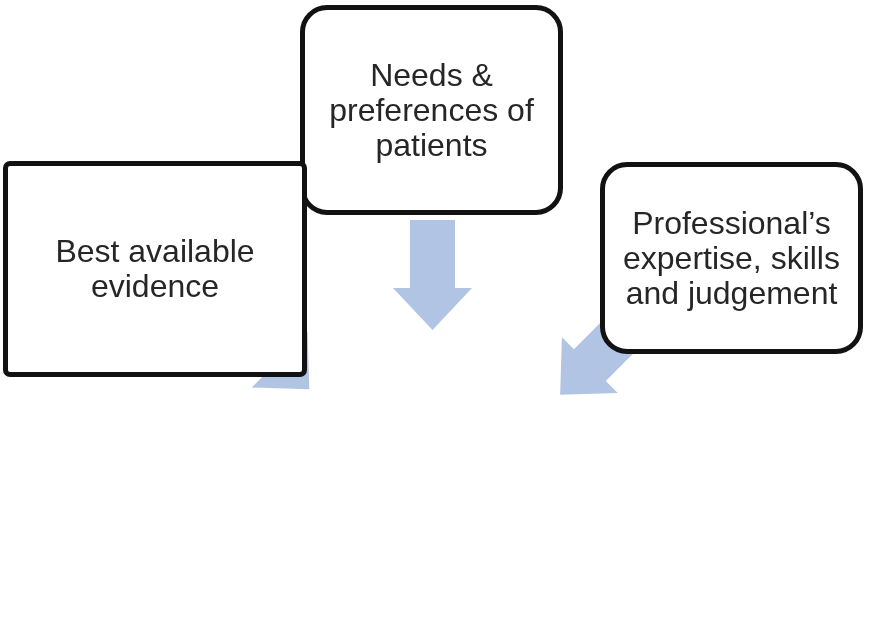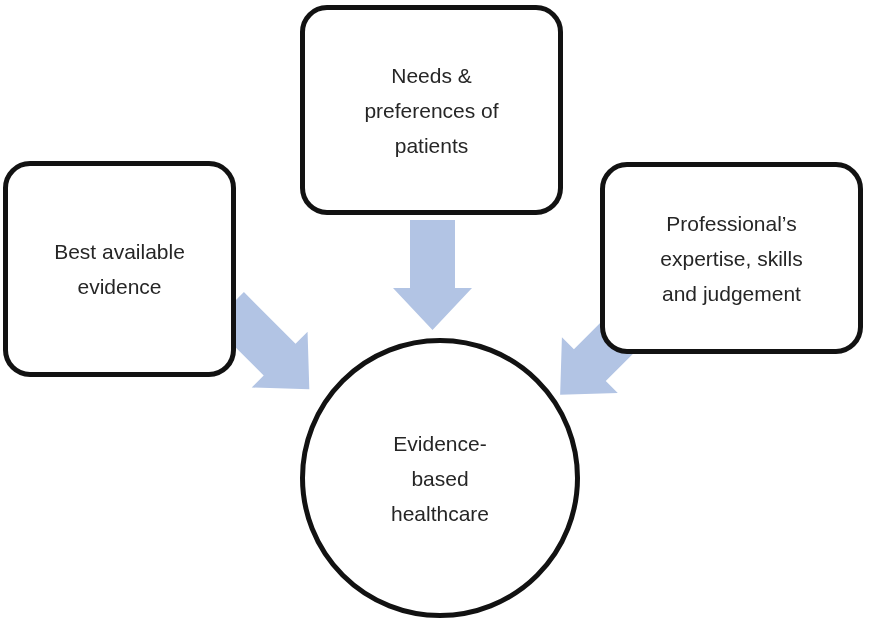--- a/index.html
+++ b/index.html
@@ -33,27 +33,27 @@
     z-index: 1;
   }
   .rounded-box {
     border-radius: 27px;
   }
   .circle-node {
     border-radius: 50%;
   }
   .label {
     white-space: pre-line;
-    font-size: 21px;
+    font-size: 32px;
     line-height: 35px;
     color: #262626;
     letter-spacing: 0px;
   }
   .box-top    { left: 300px; top: 5px;   width: 263px; height: 210px; }
-  .box-left   { left: 3px;   top: 161px; width: 233px; height: 216px; }
+  .box-left   { left: 3px;   top: 161px; width: 304px; height: 216px; border-radius: 7px; }
   .box-right  { left: 600px; top: 162px; width: 263px; height: 192px; }
   .circle-node { left: 300px; top: 338px; width: 280px; height: 280px; }
 </style>
 </head>
 <body>
 
 <div class="stage">
 
   <svg class="arrows-layer" width="888" height="625" viewBox="0 0 888 625">
     <polygon transform="translate(432.5,220) rotate(90)" points="0,-22.5 68,-22.5 68,-39.5 110,0 68,39.5 68,22.5 0,22.5" fill="#b2c4e4"></polygon>
@@ -71,19 +71,14 @@
     <span class="label">Best available
 evidence</span>
   </div>
 
   <div class="node rounded-box box-right">
     <span class="label">Professional’s
 expertise, skills
 and judgement</span>
   </div>
 
-  <div class="node circle-node">
-    <span class="label">Evidence-
-based
-healthcare</span>
-  </div>
 
 </div>
 
 </body></html>

